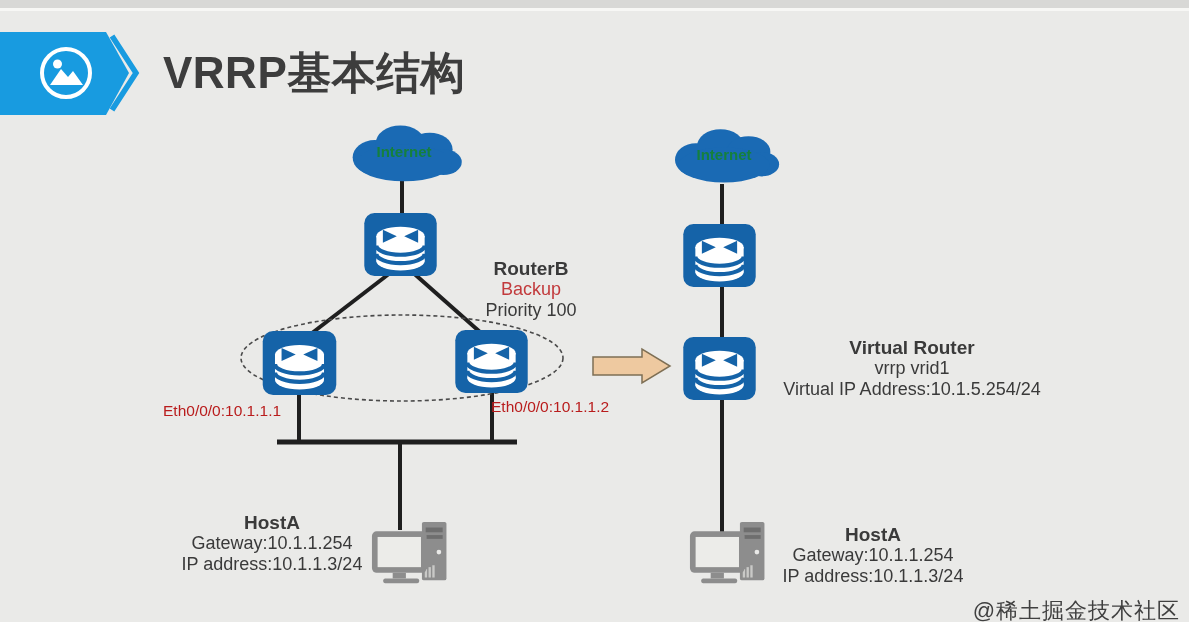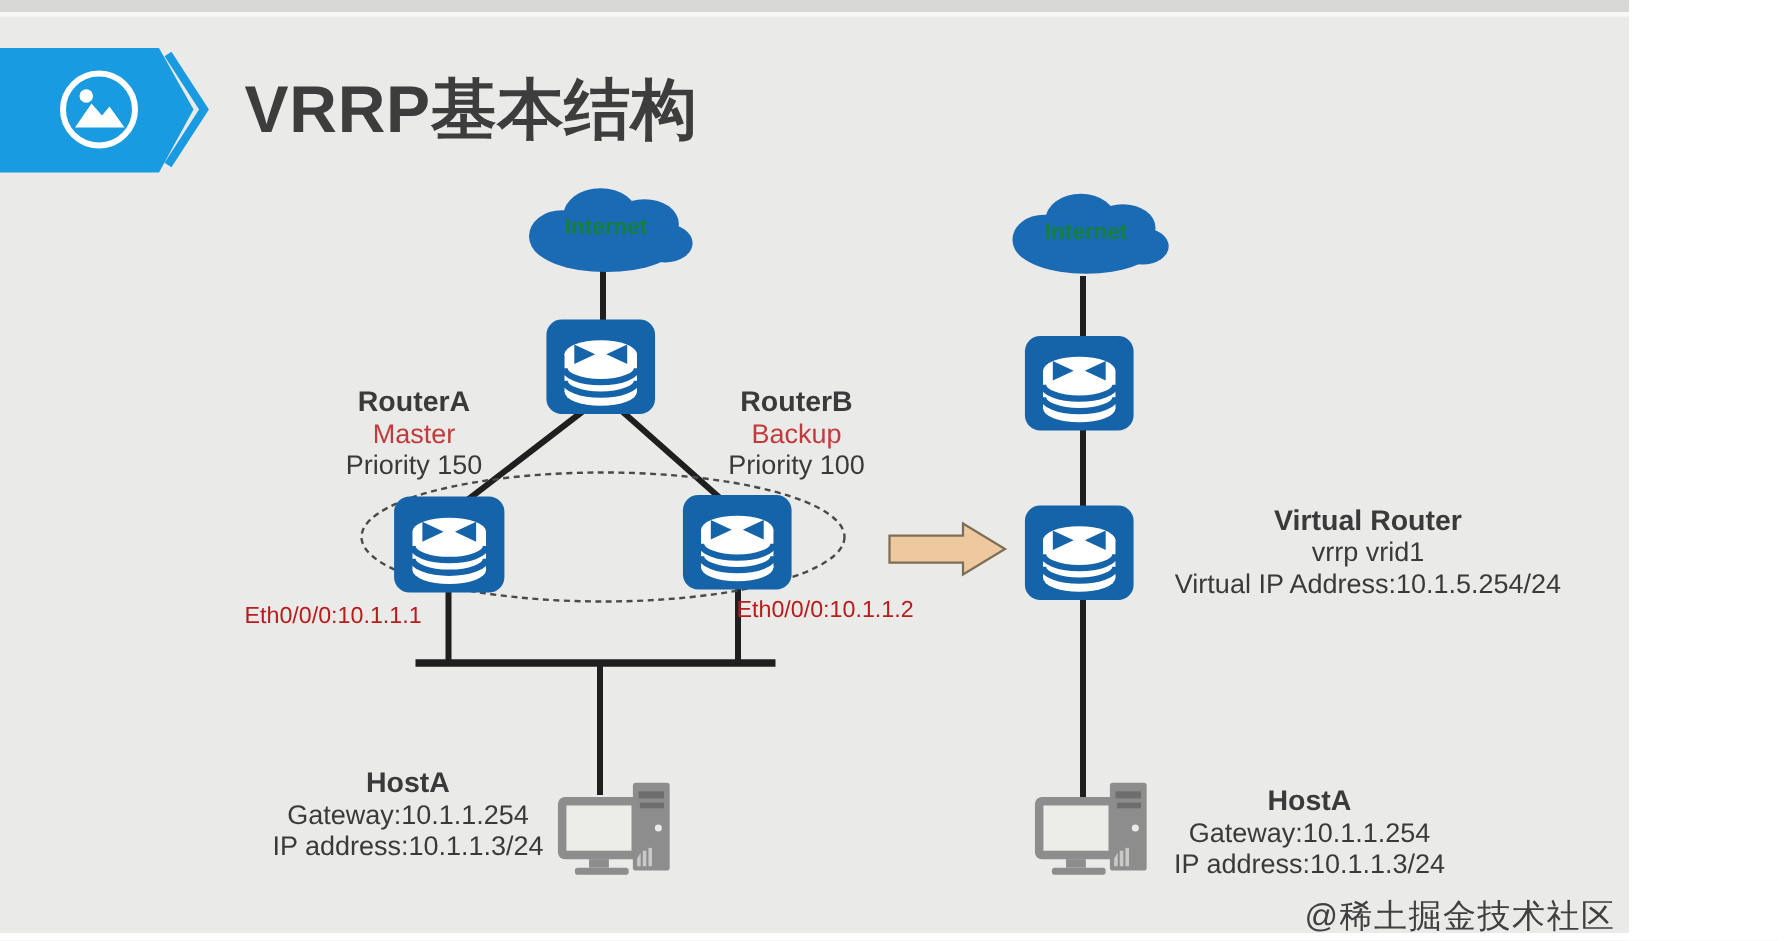--- a/index.html
+++ b/index.html
@@ -1,17 +1,17 @@
 <!DOCTYPE html>
 <html><head>
 <meta charset="utf-8">
 <style>
   html,body { margin:0; padding:0; background:#fff; }
   .stage {
-    position:relative; width:1086px; height:627px;
+    position:relative; width:1189px; height:627px;
     background:#eaeae8; overflow:hidden;
     font-family:"Liberation Sans", sans-serif;
     color:#3a3a3a;
   }
   .top-strip      { position:absolute; left:0; top:0; width:100%; height:8px; background:#d8d8d6; }
   .top-strip-line { position:absolute; left:0; top:8px; width:100%; height:3px; background:#f7f7f5; }
   .bottom-strip   { position:absolute; left:0; bottom:0; width:100%; height:5px; background:#ffffff; }
 
   .badge { position:absolute; left:0; top:28px; }
   .title {
@@ -114,25 +114,20 @@
     <use href="#sym-router" x="681" y="223" width="77" height="65"></use>
     <use href="#sym-router" x="681" y="336" width="77" height="65"></use>
 
     <use href="#sym-computer" x="369" y="520" width="87" height="66"></use>
     <use href="#sym-computer" x="687" y="520" width="87" height="66"></use>
   </svg>
 
   <div class="cloud-label" style="left:336px; top:141px; width:136px;">Internet</div>
   <div class="cloud-label" style="left:659px; top:144px; width:130px;">Internet</div>
 
-  <div class="tblock" style="left:206px; top:258px; width:140px;">
-    <div class="nm">RouterA</div>
-    <div class="ln role-red">Master</div>
-    <div class="ln">Priority 150</div>
-  </div>
 
   <div class="tblock" style="left:461px; top:258px; width:140px;">
     <div class="nm">RouterB</div>
     <div class="ln role-red">Backup</div>
     <div class="ln">Priority 100</div>
   </div>
 
   <div class="eth" style="left:163px; top:402px;">Eth0/0/0:10.1.1.1</div>
   <div class="eth" style="left:491px; top:398px;text-align:center;">Eth0/0/0:10.1.1.2</div>
 

